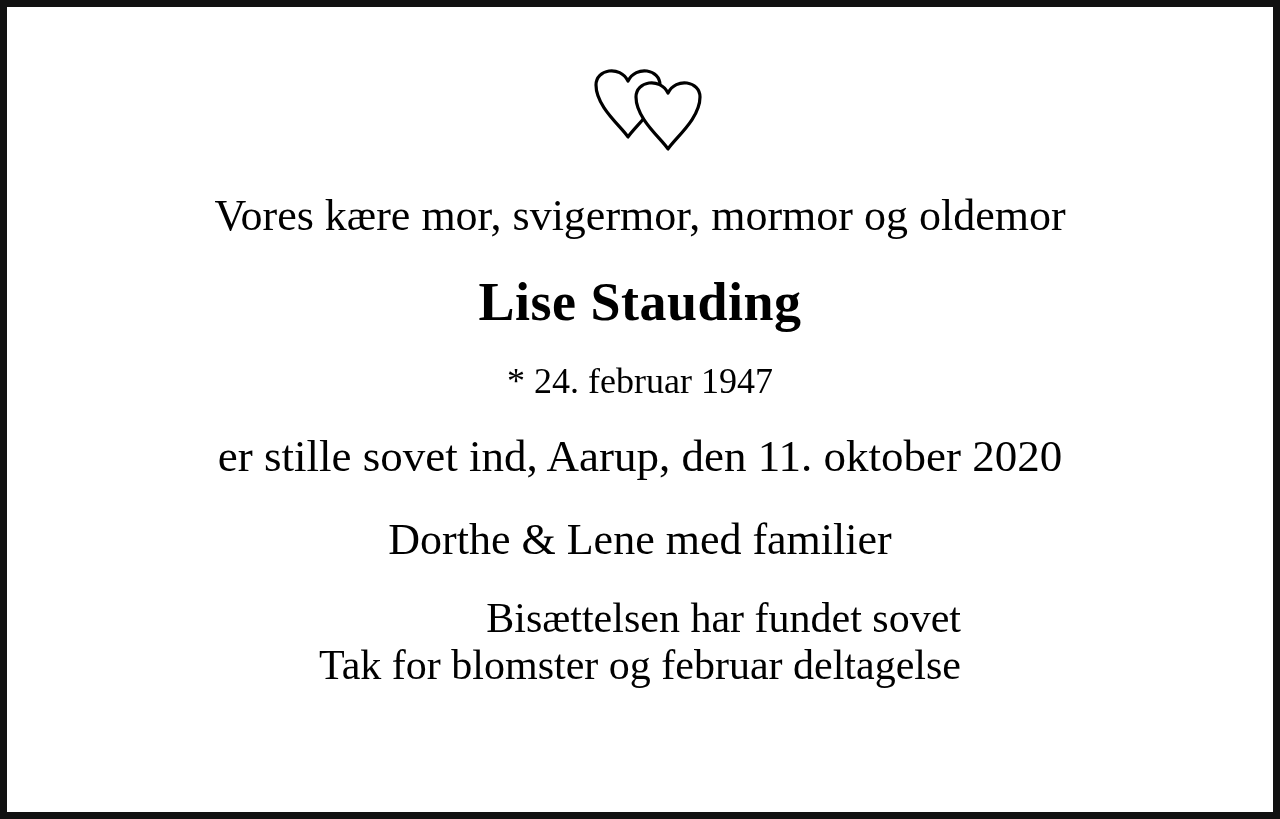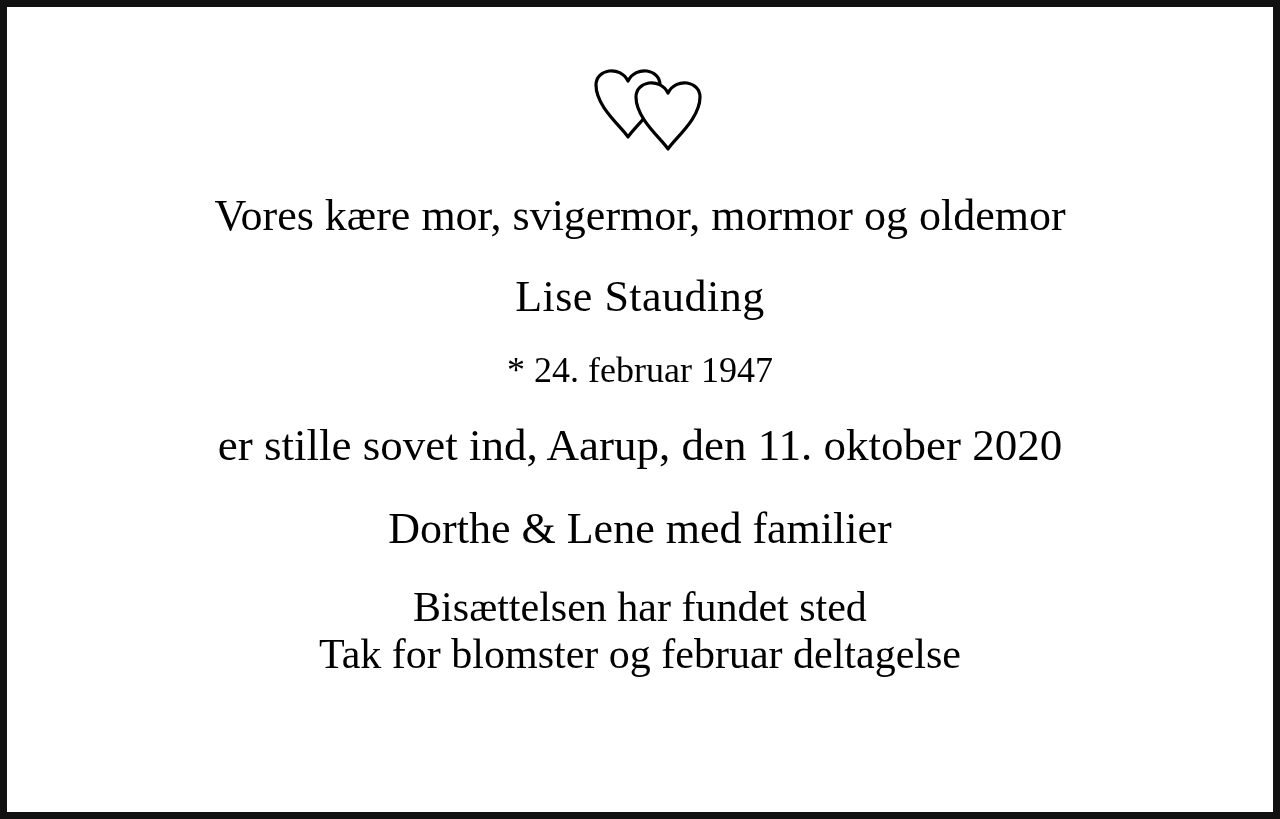--- a/index.html
+++ b/index.html
@@ -26,31 +26,31 @@
     display: flex;
     flex-direction: column;
     align-items: center;
   }
   .hearts {
     margin-top: 48px;
     width: 200px;
     height: 110px;
   }
   .line {
-    text-align: center;
+    text-align: right;
     line-height: 1.12;
     white-space: nowrap;
   }
   .relation {
     font-size: 44px;
     margin-top: 26px;
   }
   .name {
-    font-size: 44px;
-    font-weight: normal;
+    font-size: 54px;
+    font-weight: bold;
     margin-top: 32px;
     letter-spacing: 0.5px;
   }
   .born {
     font-size: 36px;
     margin-top: 28px;
   }
   .died {
     font-size: 45px;
     margin-top: 30px;
@@ -83,17 +83,17 @@
 
   <div class="line name">Lise Stauding</div>
 
   <div class="line born">* 24. februar 1947</div>
 
   <div class="line died">er stille sovet ind, Aarup, den 11. oktober 2020</div>
 
   <div class="line family">Dorthe &amp; Lene med familier</div>
 
   <div class="footer">
-    <div class="line">Bisættelsen har fundet sted</div>
+    <div class="line">Bisættelsen har fundet sovet</div>
     <div class="line">Tak for blomster og februar deltagelse</div>
   </div>
 
 </div>
 
 </body></html>

